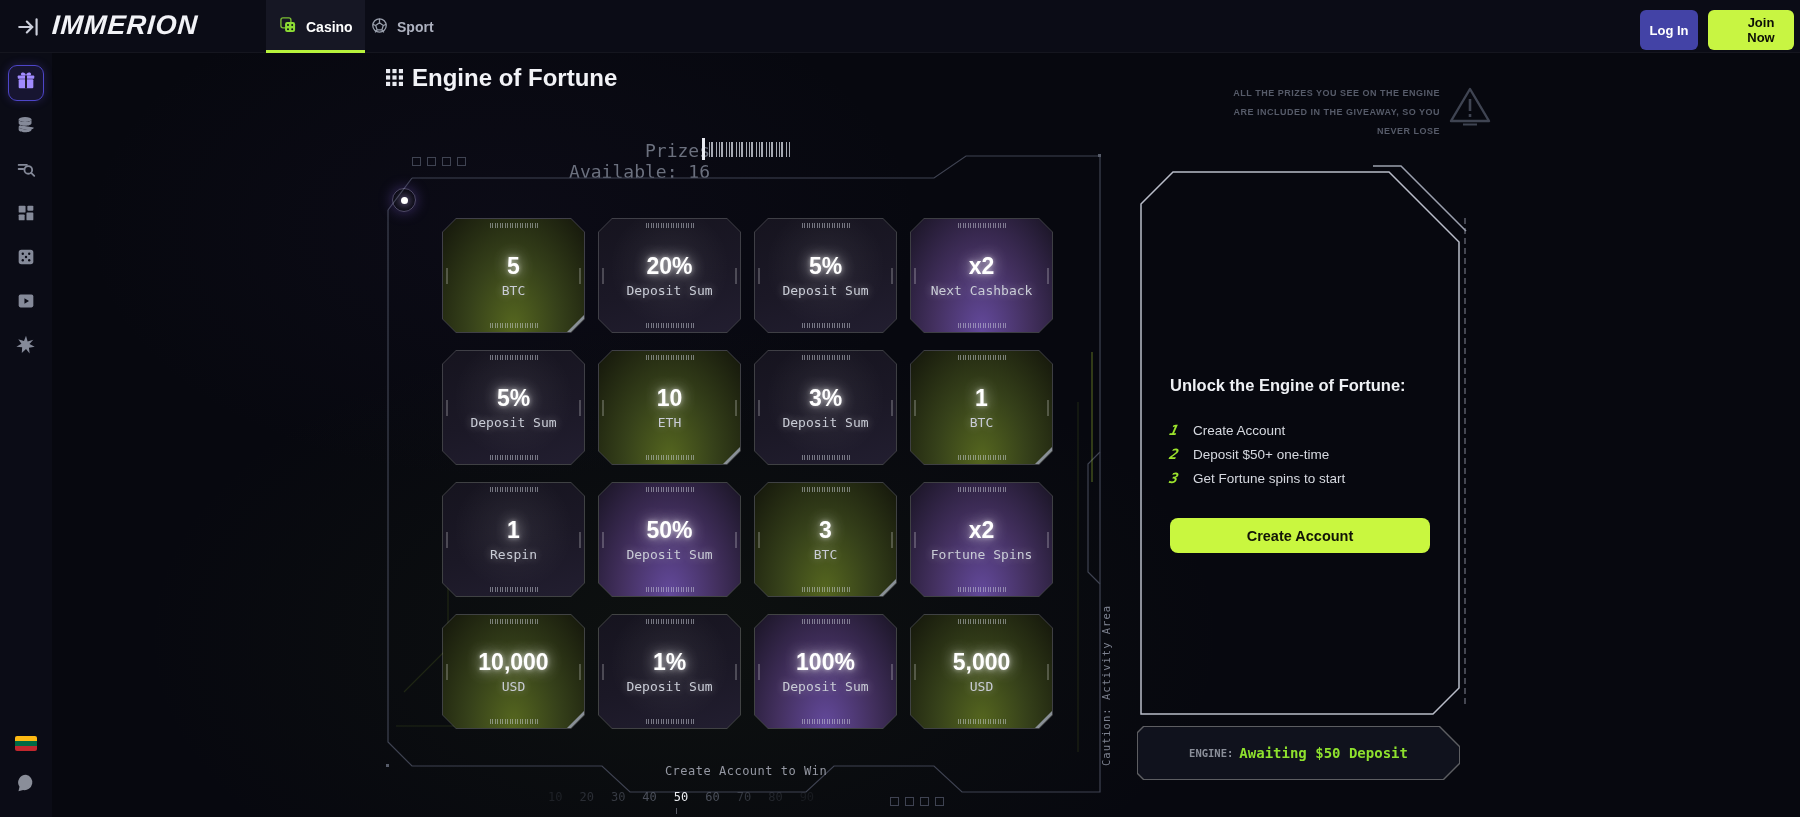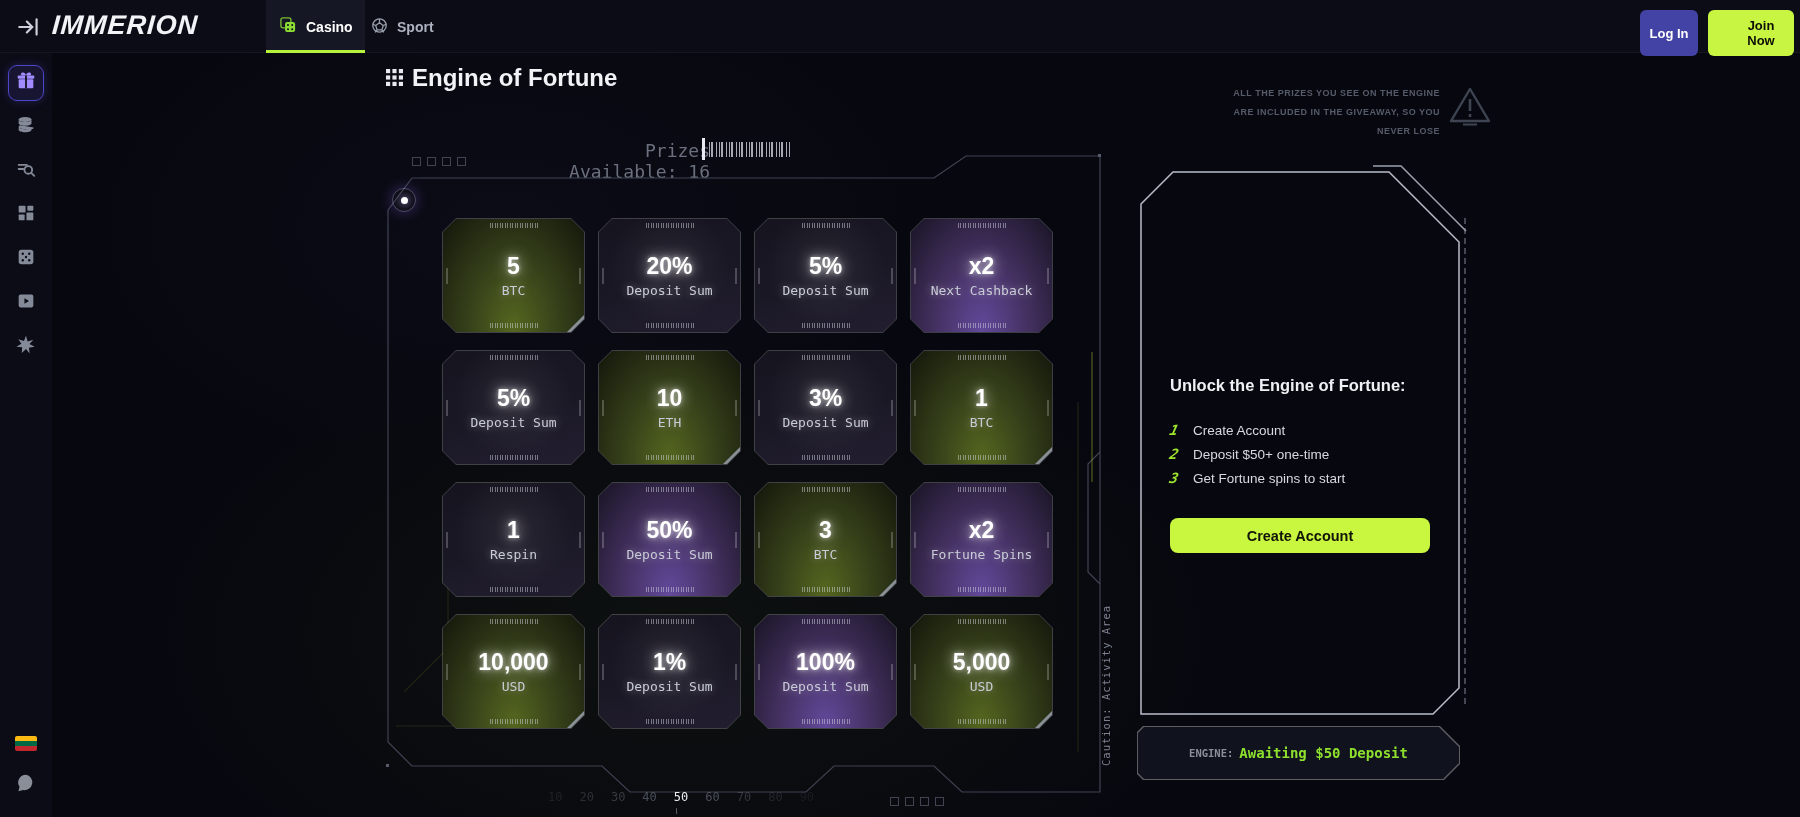--- a/index.html
+++ b/index.html
@@ -21,21 +21,21 @@
     padding:0 12px; color:#aeb2c0; font-size:14px; font-weight:bold; cursor:pointer; }
   .nav-tab.active { background:#161724; color:#ffffff; box-shadow:inset 0 -3px 0 #b7f23c; }
   .tab-casino { left:266px; }
   .tab-sport  { left:358px; }
   .searchbox { position:absolute; left:448px; top:10px; width:944px; height:34px; background:#1b1d2b;
     border:1px solid #262838; border-radius:8px; }
   .searchbox input { position:absolute; inset:0; width:100%; height:100%; background:transparent; border:none;
     outline:none; color:#d6d9e2; font-size:14px; text-align:center; font-family:"Liberation Sans",sans-serif; }
   .searchbox input::placeholder { color:#8a8fa1; }
   .search-ico { position:absolute; left:calc(50% - 133px); top:8px; pointer-events:none; }
-  .btn { position:absolute; top:10px; height:46px; border:none; border-radius:6px; font-weight:bold;
+  .btn { position:absolute; top:10px; height:40px; border:none; border-radius:6px; font-weight:bold;
     font-size:13px; cursor:pointer; font-family:"Liberation Sans",sans-serif; }
   .btn-login { left:1640px; width:58px; background:#4343a6; color:#ffffff; }
   .btn-join  { left:1708px; width:86px; background:#c8f542; color:#0d0f06;padding-left:26px; }
 
   
   .sidebar { position:absolute; left:0; top:53px; width:52px; height:764px; background:#0b0c16;
     display:flex; flex-direction:column; align-items:center; padding:12px 0 14px; }
   .side-item { width:36px; height:36px; margin-bottom:8px; display:flex; align-items:center; justify-content:center;
     border-radius:9px; cursor:pointer; }
   .side-item.active { background:rgba(100,80,220,0.14); border:1px solid #4e46c9; box-shadow:0 0 10px rgba(110,90,255,.25); }
@@ -450,20 +450,21 @@
           <div class="tile-in">
             <div class="tbar top"></div>
             <div class="tval">5,000</div>
             <div class="tlab">USD</div>
             <div class="tbar bot"></div>
             <div class="fold"></div>
           </div>
         </div>
       </div>
 
+    <div class="board-footer">Create Account to Win</div>
     <div class="ruler">
         <span>10</span>
         <span>20</span>
         <span>30</span>
         <span>40</span>
         <span>50</span>
         <span>60</span>
         <span>70</span>
         <span>80</span>
         <span>90</span>

